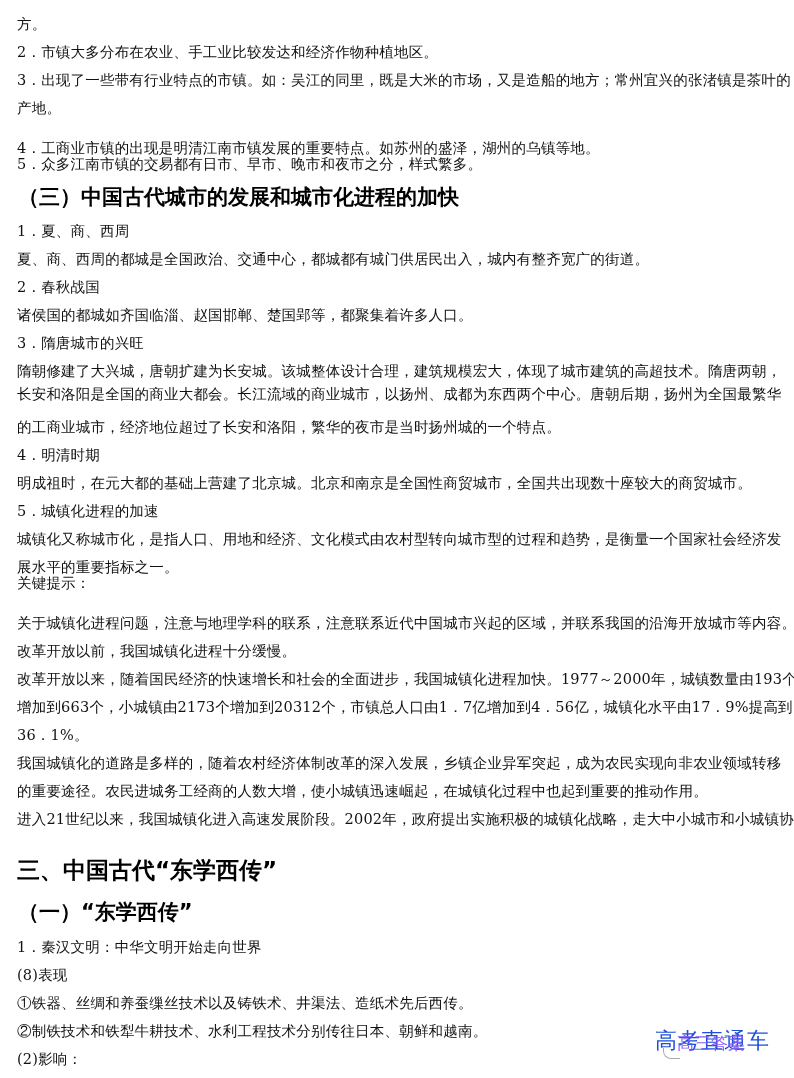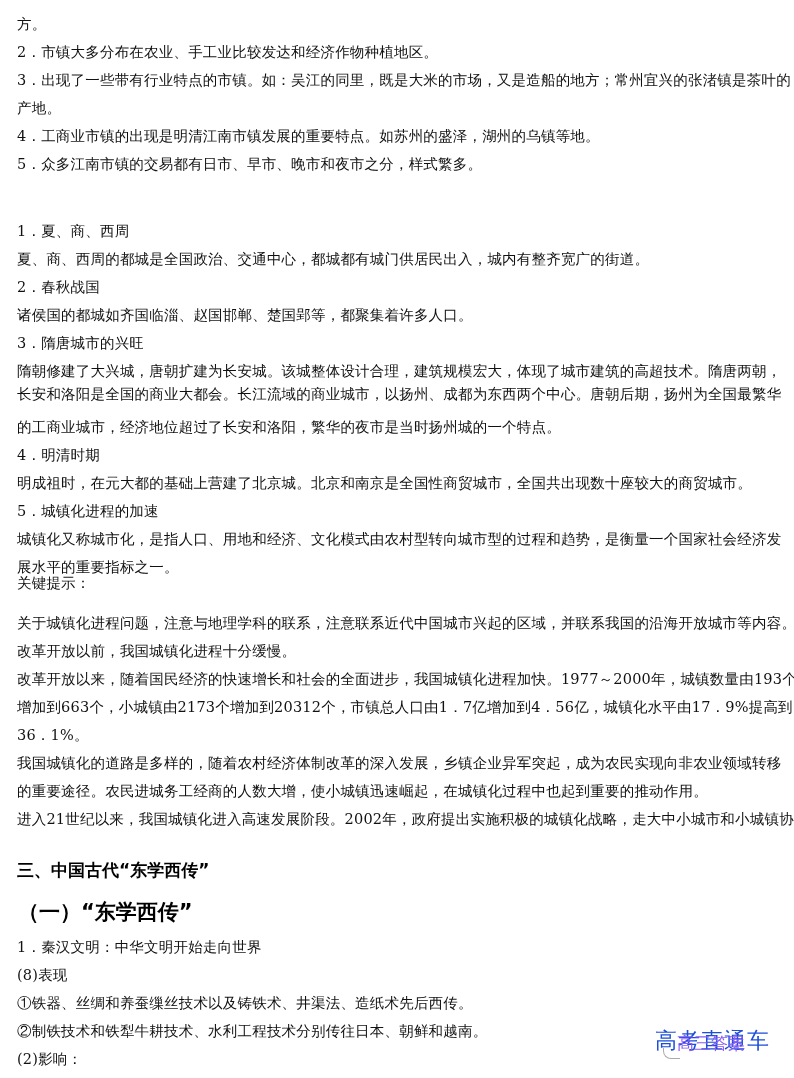--- a/index.html
+++ b/index.html
@@ -36,21 +36,21 @@
       font-weight: bold;
       font-size: 21px;
       line-height: 28px;
       white-space: nowrap;
       color: #000;
     }
     .h1 {
       position: absolute;
       font-family: "DejaVu Sans", "Liberation Sans", sans-serif;
       font-weight: bold;
-      font-size: 17px;
+      font-size: 23px;
       line-height: 30px;
       white-space: nowrap;
       color: #000;
     }
     .watermark {
       position: absolute;
       left: 655px;
       top: 1026px;
       width: 140px;
       height: 40px;
@@ -83,23 +83,24 @@
   </style>
 </head>
 <body>
 
 <div class="page">
 
   <div class="line" style="top:14px">方。</div>
   <div class="line" style="top:42px">2．市镇大多分布在农业、手工业比较发达和经济作物种植地区。</div>
   <div class="line" style="top:70px">3．出现了一些带有行业特点的市镇。如：吴江的同里，既是大米的市场，又是造船的地方；常州宜兴的张渚镇是茶叶的</div>
   <div class="line" style="top:98px">产地。</div>
-  <div class="line" style="top:126px">4．工商业市镇的出现是明清江南市镇发展的重要特点。如苏州的盛泽，湖州的乌镇等地。</div>
+  <div class="line" style="top:138px">4．工商业市镇的出现是明清江南市镇发展的重要特点。如苏州的盛泽，湖州的乌镇等地。</div>
   <div class="line" style="top:154px">5．众多江南市镇的交易都有日市、早市、晚市和夜市之分，样式繁多。</div>
 
+  <div class="h2" style="left:18px; top:183px;">（三）中国古代城市的发展和城市化进程的加快</div>
 
   <div class="line" style="top:221px">1．夏、商、西周</div>
   <div class="line" style="top:249px">夏、商、西周的都城是全国政治、交通中心，都城都有城门供居民出入，城内有整齐宽广的街道。</div>
   <div class="line" style="top:277px">2．春秋战国</div>
   <div class="line" style="top:305px">诸侯国的都城如齐国临淄、赵国邯郸、楚国郢等，都聚集着许多人口。</div>
   <div class="line" style="top:333px">3．隋唐城市的兴旺</div>
   <div class="line" style="top:361px">隋朝修建了大兴城，唐朝扩建为长安城。该城整体设计合理，建筑规模宏大，体现了城市建筑的高超技术。隋唐两朝，</div>
   <div class="line" style="top:384px">长安和洛阳是全国的商业大都会。长江流域的商业城市，以扬州、成都为东西两个中心。唐朝后期，扬州为全国最繁华</div>
   <div class="line" style="top:417px">的工商业城市，经济地位超过了长安和洛阳，繁华的夜市是当时扬州城的一个特点。</div>
   <div class="line" style="top:445px">4．明清时期</div>

